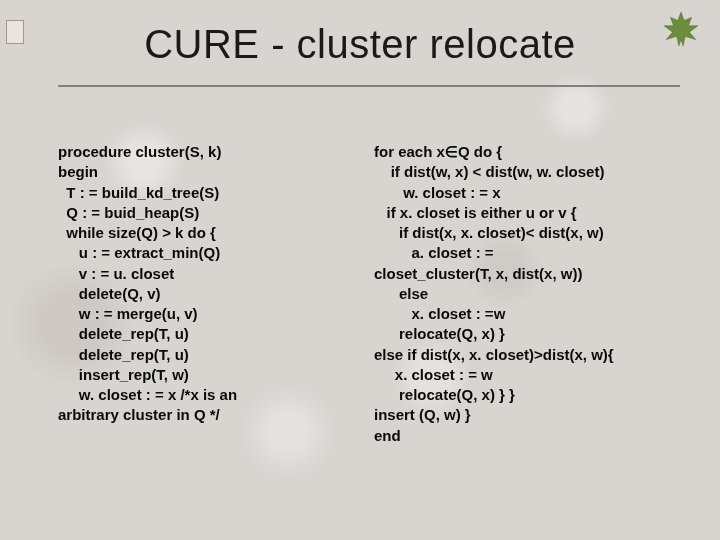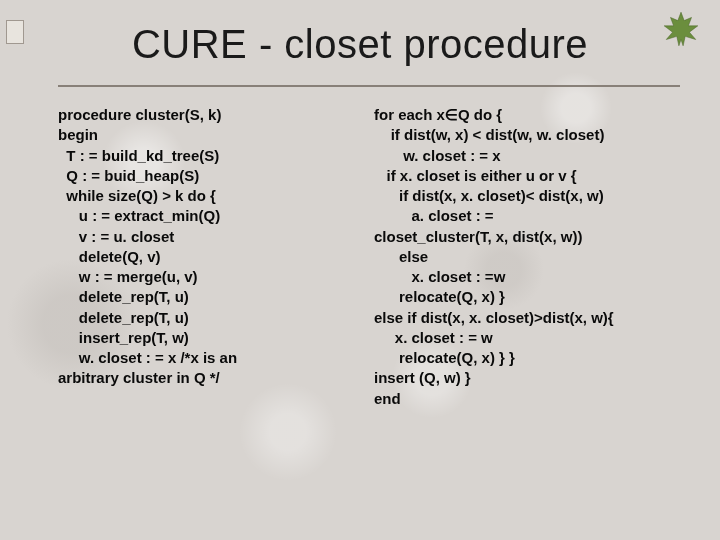--- a/index.html
+++ b/index.html
@@ -58,40 +58,41 @@
       padding: 0 20px 0 58px;
       gap: 36px;
     }
     .col {
       font-size: 15px;
       font-weight: bold;
       line-height: 1.35;
       color: #0a0a0a;
       white-space: pre;
       font-family: Arial, sans-serif;
+      margin-top: 37px;
     }
     .col-left {
       flex: 0 0 280px;
     }
     .col-right {
       flex: 1;
     }
   </style>
 </head>
 <body>
 
 <div class="page-marker"></div>
 
 <div class="leaf-icon">
   <svg viewBox="0 0 40 40" width="42" height="42">
     <path d="M20 4 L23 12 L30 9 L27 17 L36 17 L28 23 L34 30 L24 27 L22 36 L20 30 L18 36 L16 27 L6 30 L12 23 L4 17 L13 17 L10 9 L17 12 Z" fill="#6b8e3d" stroke="#4a6628" stroke-width="0.5"></path>
   </svg>
 </div>
 
-<h1 class="title">CURE - closet procedure</h1>
+<h1 class="title">CURE - cluster relocate</h1>
 
 <hr class="divider">
 
 <div class="content">
   <div class="col col-left">procedure cluster(S, k)
 begin
   T : = build_kd_tree(S)
   Q : = buid_heap(S)
   while size(Q) &gt; k do {
      u : = extract_min(Q)

